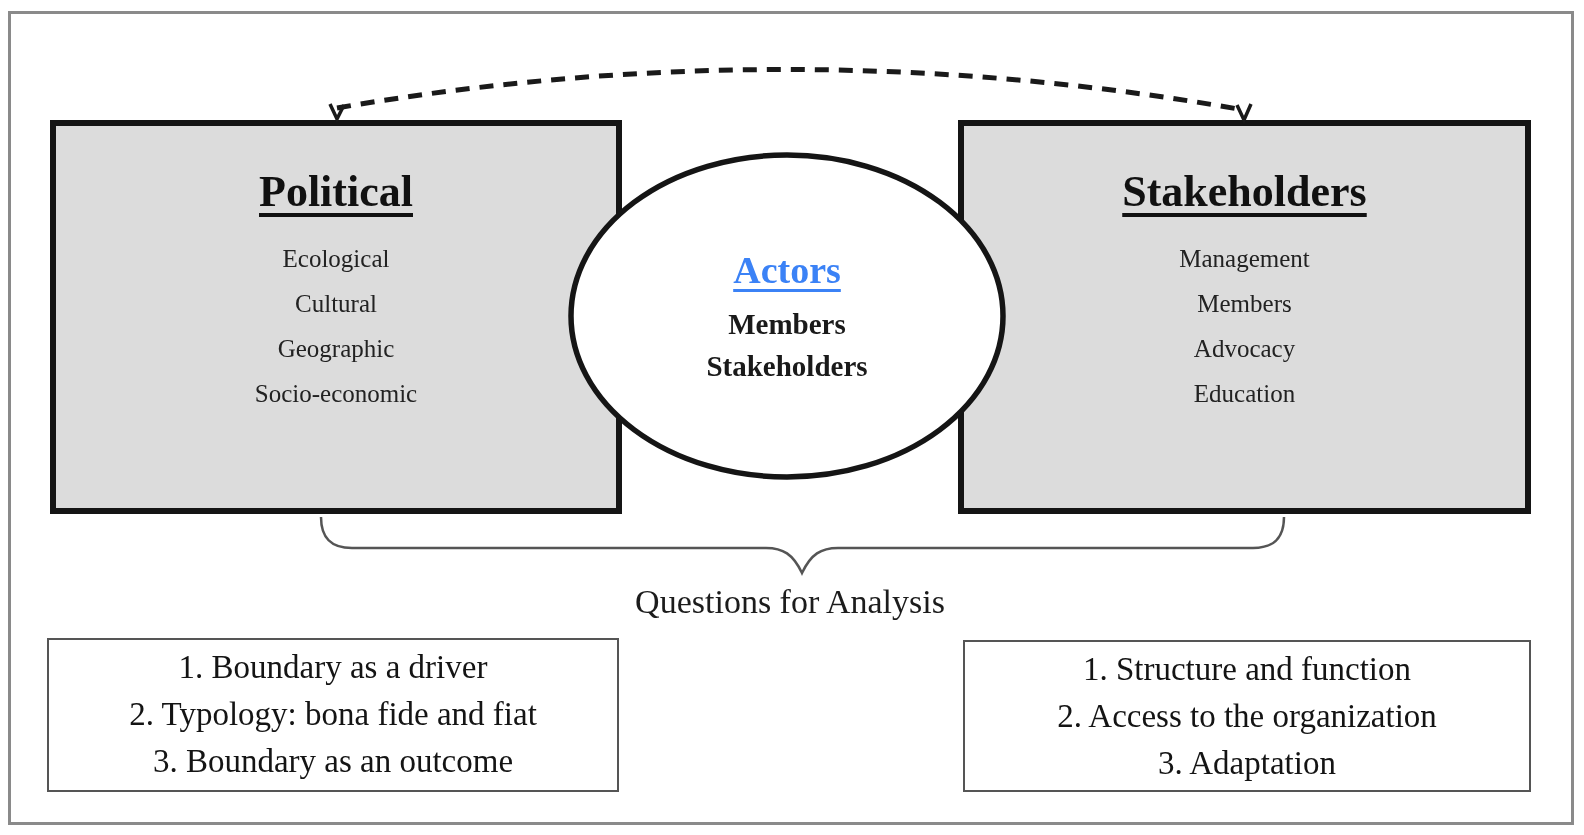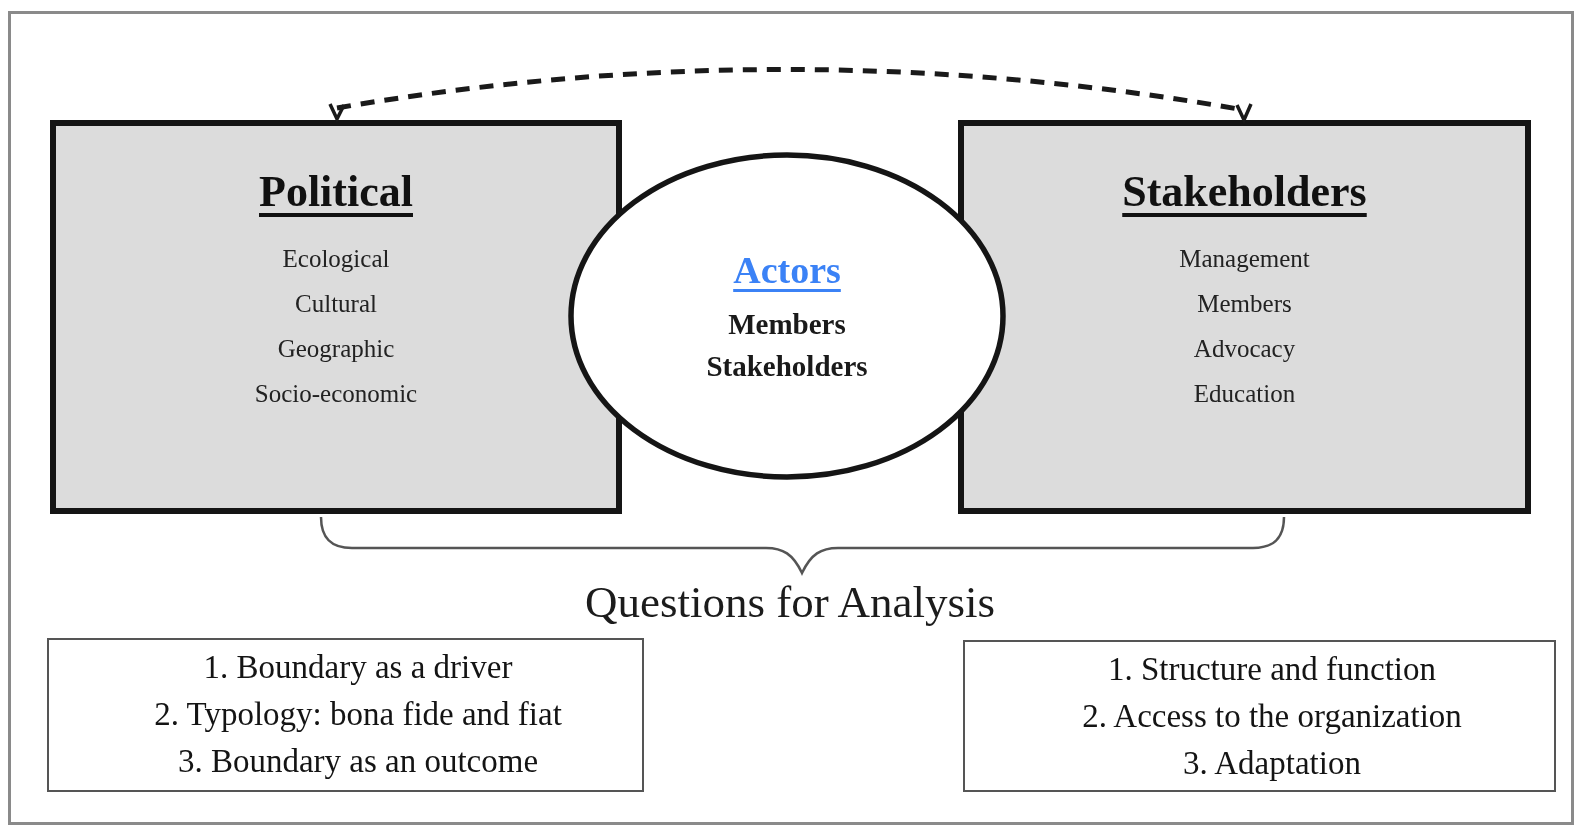--- a/index.html
+++ b/index.html
@@ -29,27 +29,26 @@
     position:absolute;left:570px;top:247px;width:434px;text-align:center;
   }
   .actors-text .title{
     font-size:38px;font-weight:bold;line-height:46px;
     text-decoration:underline;text-decoration-thickness:3px;text-underline-offset:6px;
     color:#3b82f6;
   }
   .actors-text .items{margin-top:10px;font-size:29px;font-weight:bold;line-height:42px;color:#1a1a1a;}
   .brace-label{
     position:absolute;left:390px;top:580px;width:800px;text-align:center;
-    font-size:45px;line-height:44px;color:#1c1c1c;
+    font-size:34px;line-height:44px;color:#1c1c1c;
   }
   .qbox{
     position:absolute;background:#ffffff;border:2px solid #555555;
     text-align:center;font-size:33px;line-height:47px;color:#141414;
     padding-top:4px;
-    padding-left:25px;
   }
   #boundary-questions-box{left:47px;top:638px;width:568px;height:146px;}
   #organization-questions-box{left:963px;top:640px;width:564px;height:144px;}
 </style>
 </head>
 <body>
 
 <div class="frame"></div>
 
 <div class="bigbox" id="boundaries-box">

